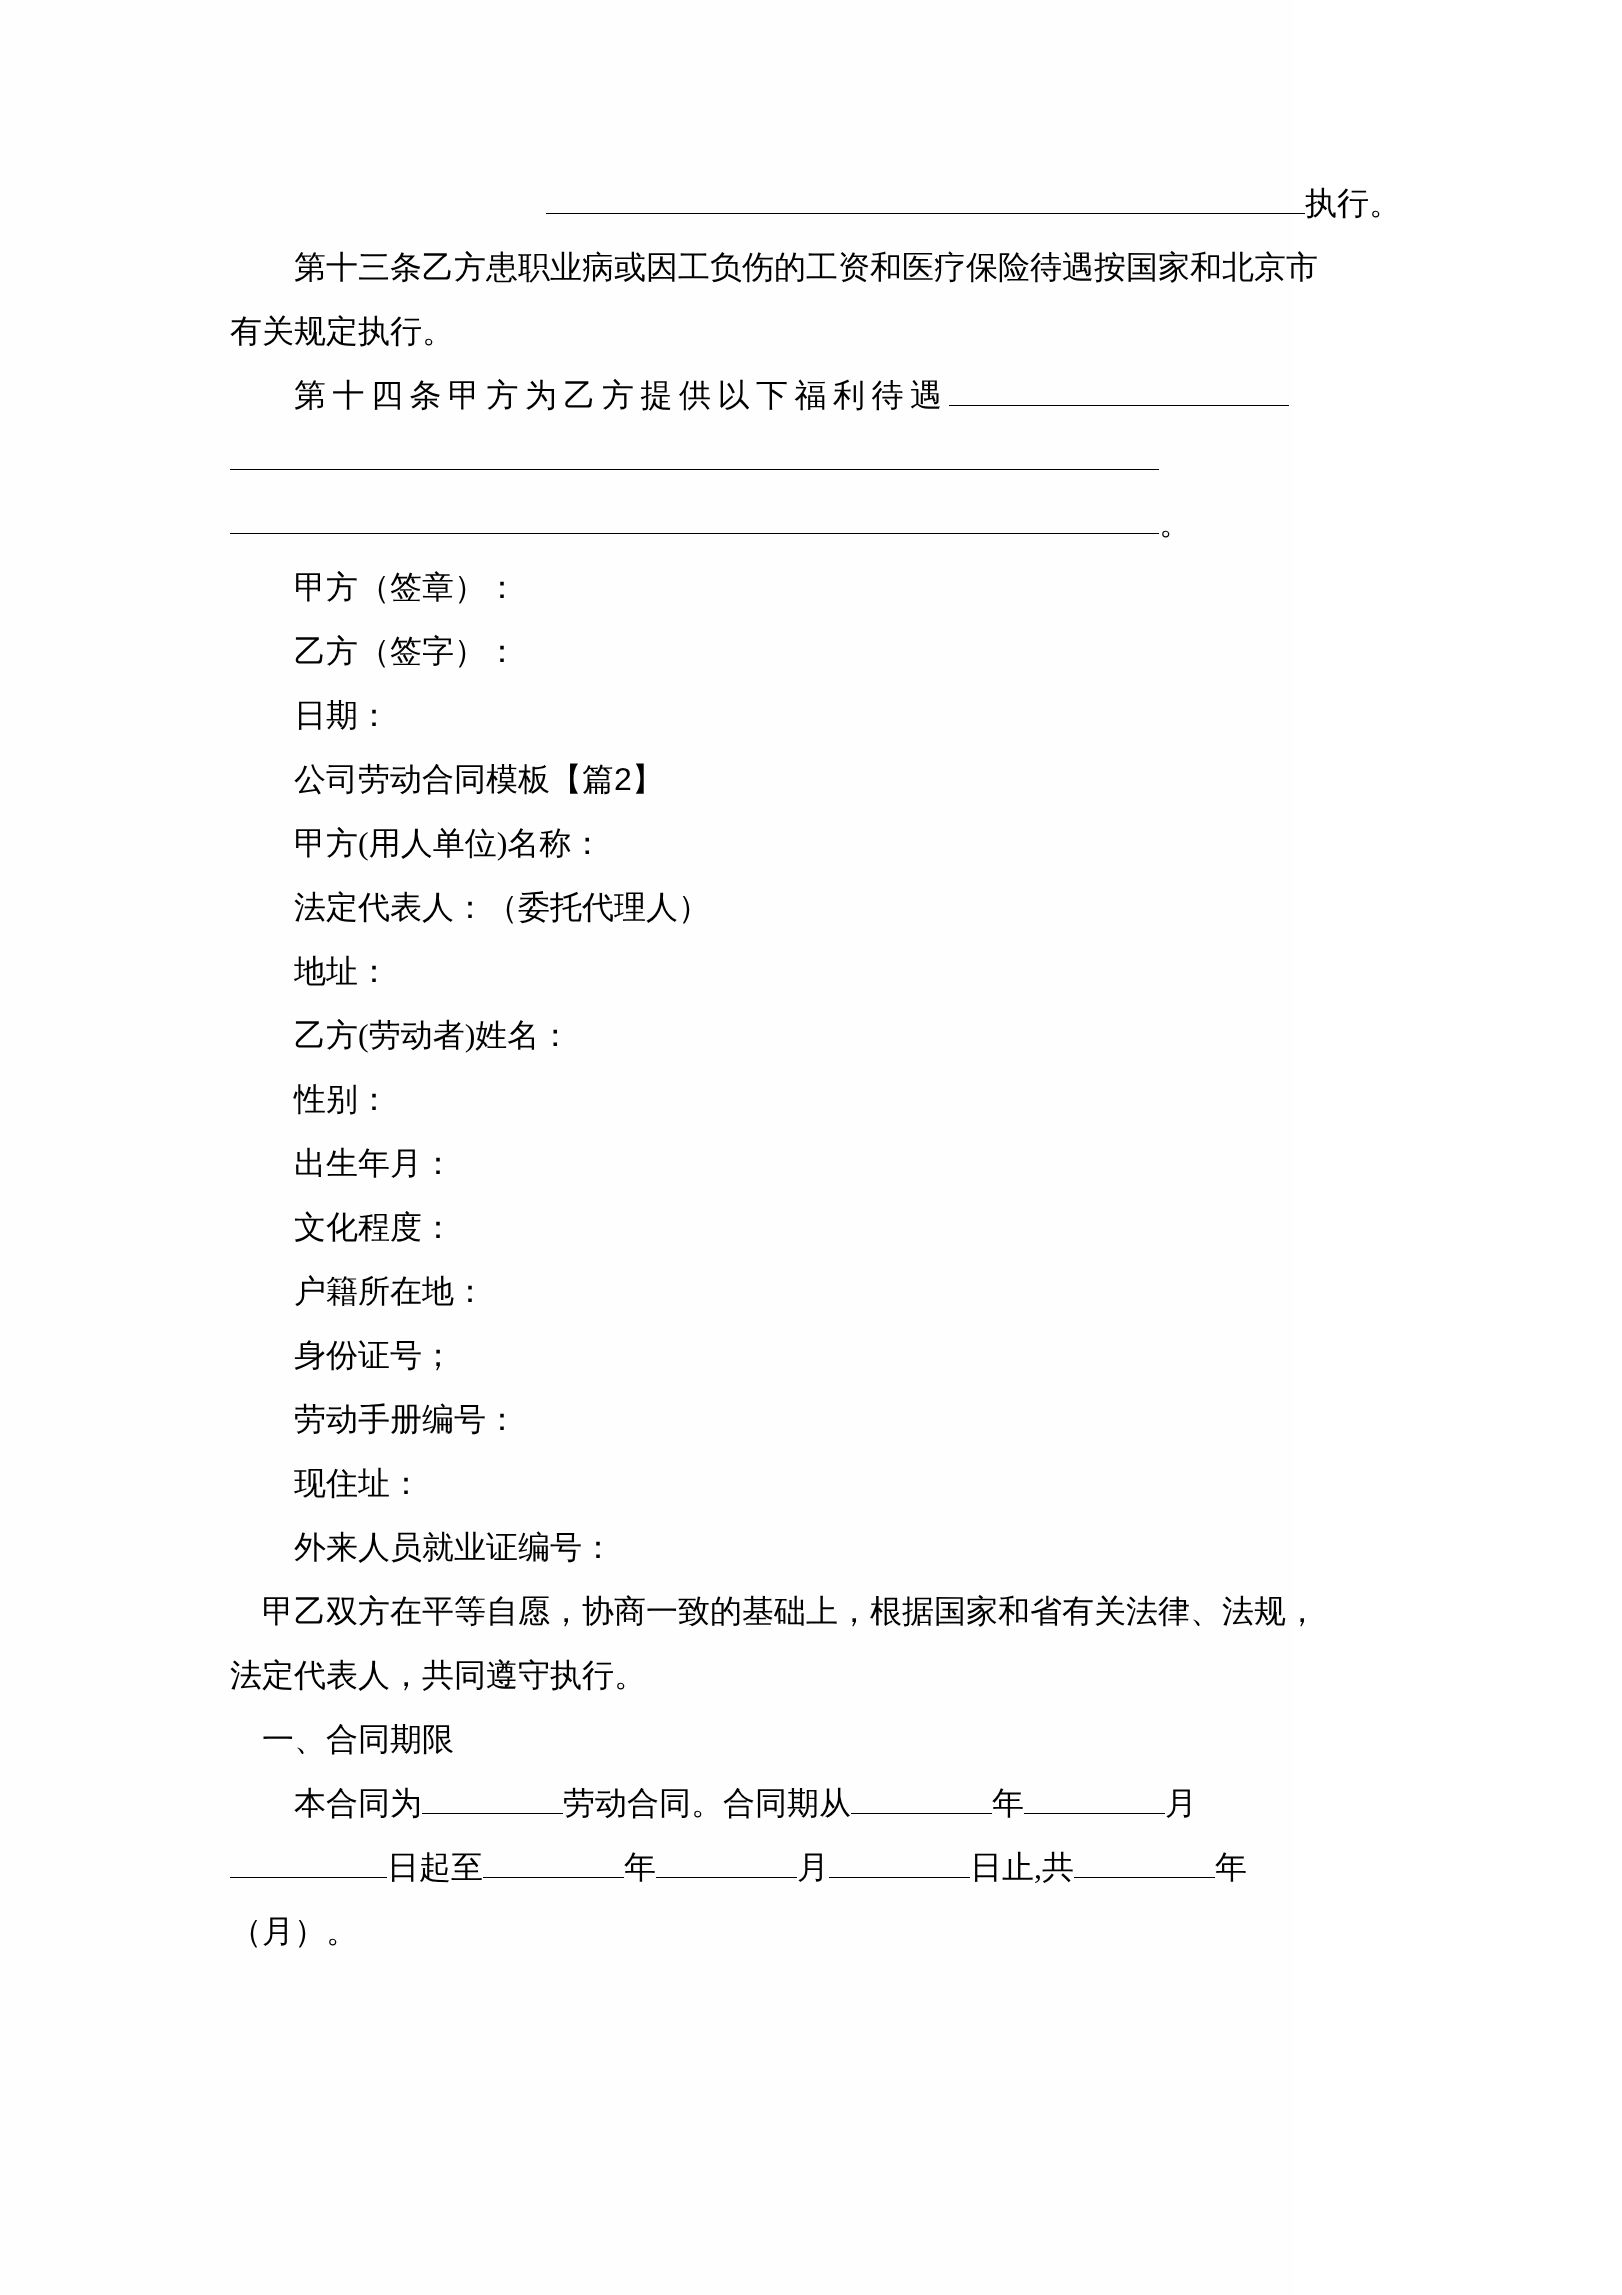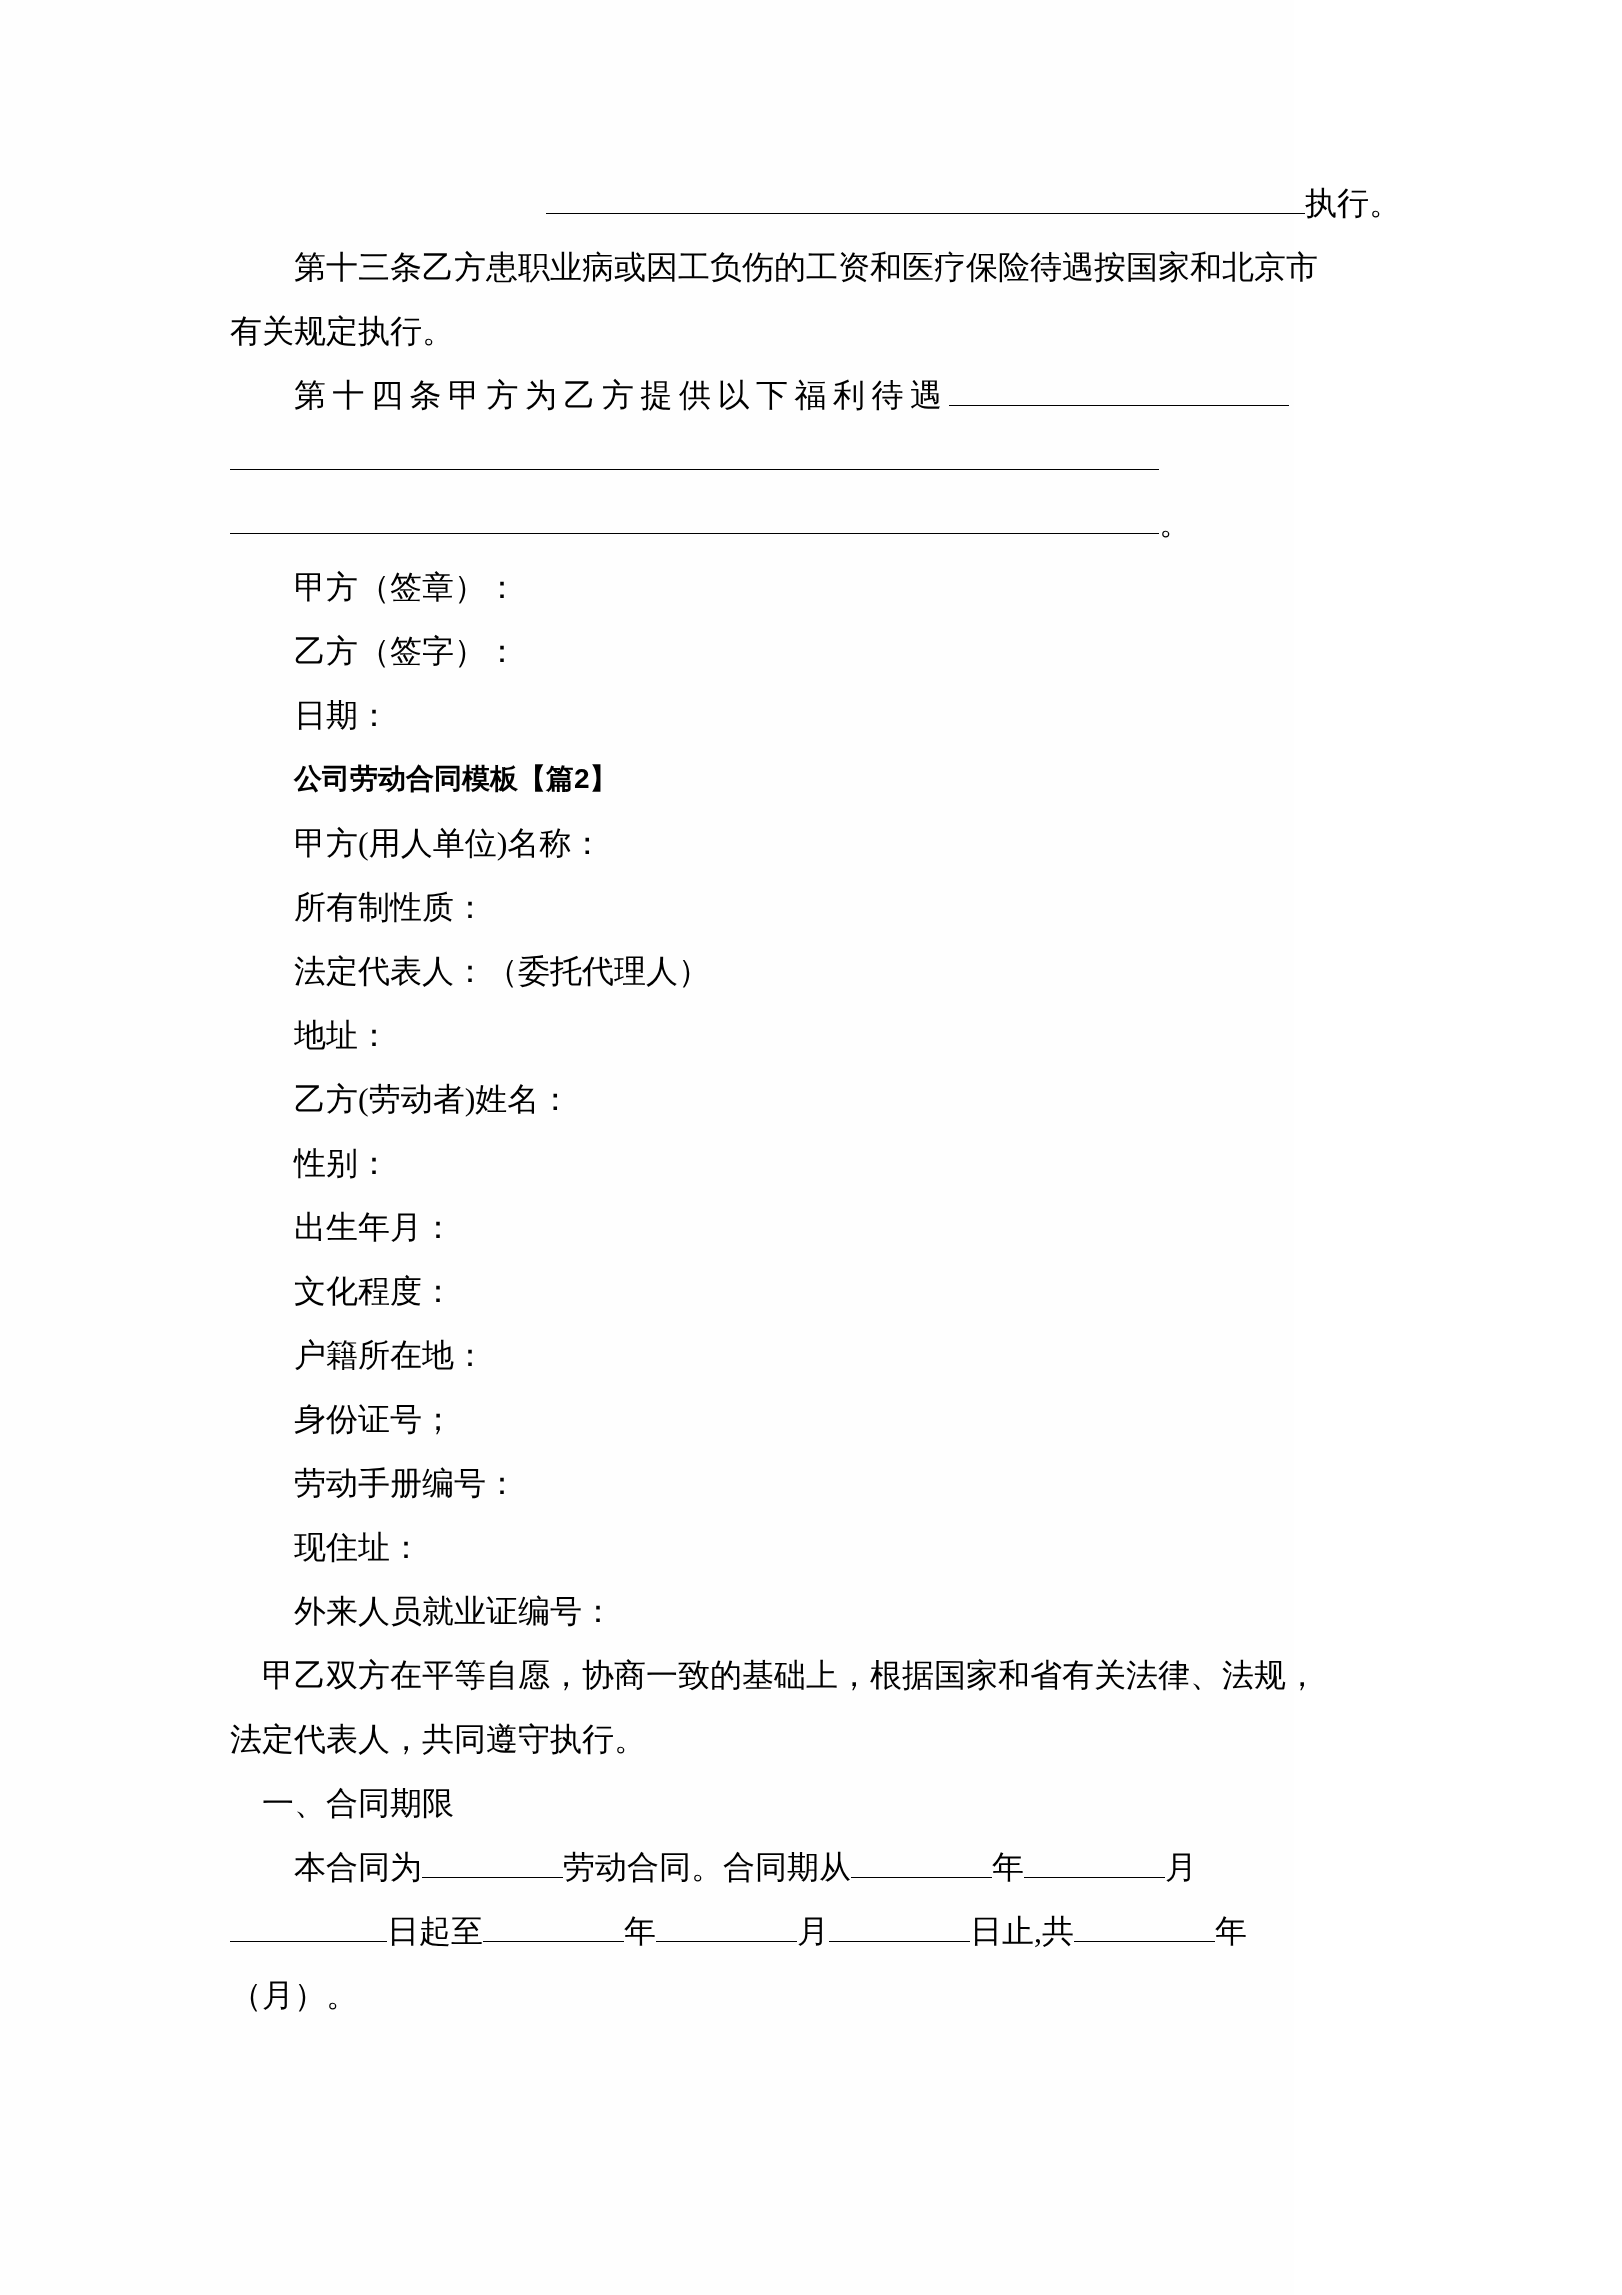--- a/index.html
+++ b/index.html
@@ -46,24 +46,24 @@
     vertical-align: baseline;
     height: 27.5px;
   }
   .b-exec { width: 759px; }
   .b-welfare-1 { width: 340px; }
   .b-welfare-2 { width: 929px; }
   .b-welfare-3 { width: 929px; }
   .b-short { width: 141px; }
   .b-mid { width: 157px; }
   .heading {
-    font-size: 28px;
+    font-size: 32px;
     line-height: 64px;
     font-family: "Liberation Sans", "DejaVu Sans", sans-serif;
-    font-weight: bold;
+    font-weight: normal;
   }
   .sans {
     font-family: Liberation Serif, serif;
   }
   .tracked {
     letter-spacing: 6.5px;
   }
 </style>
 </head>
 <body>
@@ -90,21 +90,20 @@
       <span class="blank b-welfare-3"></span><span>。</span>
     </div>
 
     <div class="line indent">甲方（签章）：</div>
     <div class="line indent">乙方（签字）：</div>
     <div class="line indent">日期：</div>
 
     <div class="heading indent">公司劳动合同模板【篇2】</div>
 
     <div class="line indent">甲方(用人单位)名称：</div>
-    <div class="line indent">所有制性质：</div>
     <div class="line indent">法定代表人：（委托代理人）</div>
     <div class="line indent">地址：</div>
     <div class="line indent">乙方(劳动者)姓名：</div>
     <div class="line indent">性别：</div>
     <div class="line indent">出生年月：</div>
     <div class="line indent">文化程度：</div>
     <div class="line indent">户籍所在地：</div>
     <div class="line indent">身份证号；</div>
     <div class="line indent">劳动手册编号：</div>
     <div class="line indent">现住址：</div>

